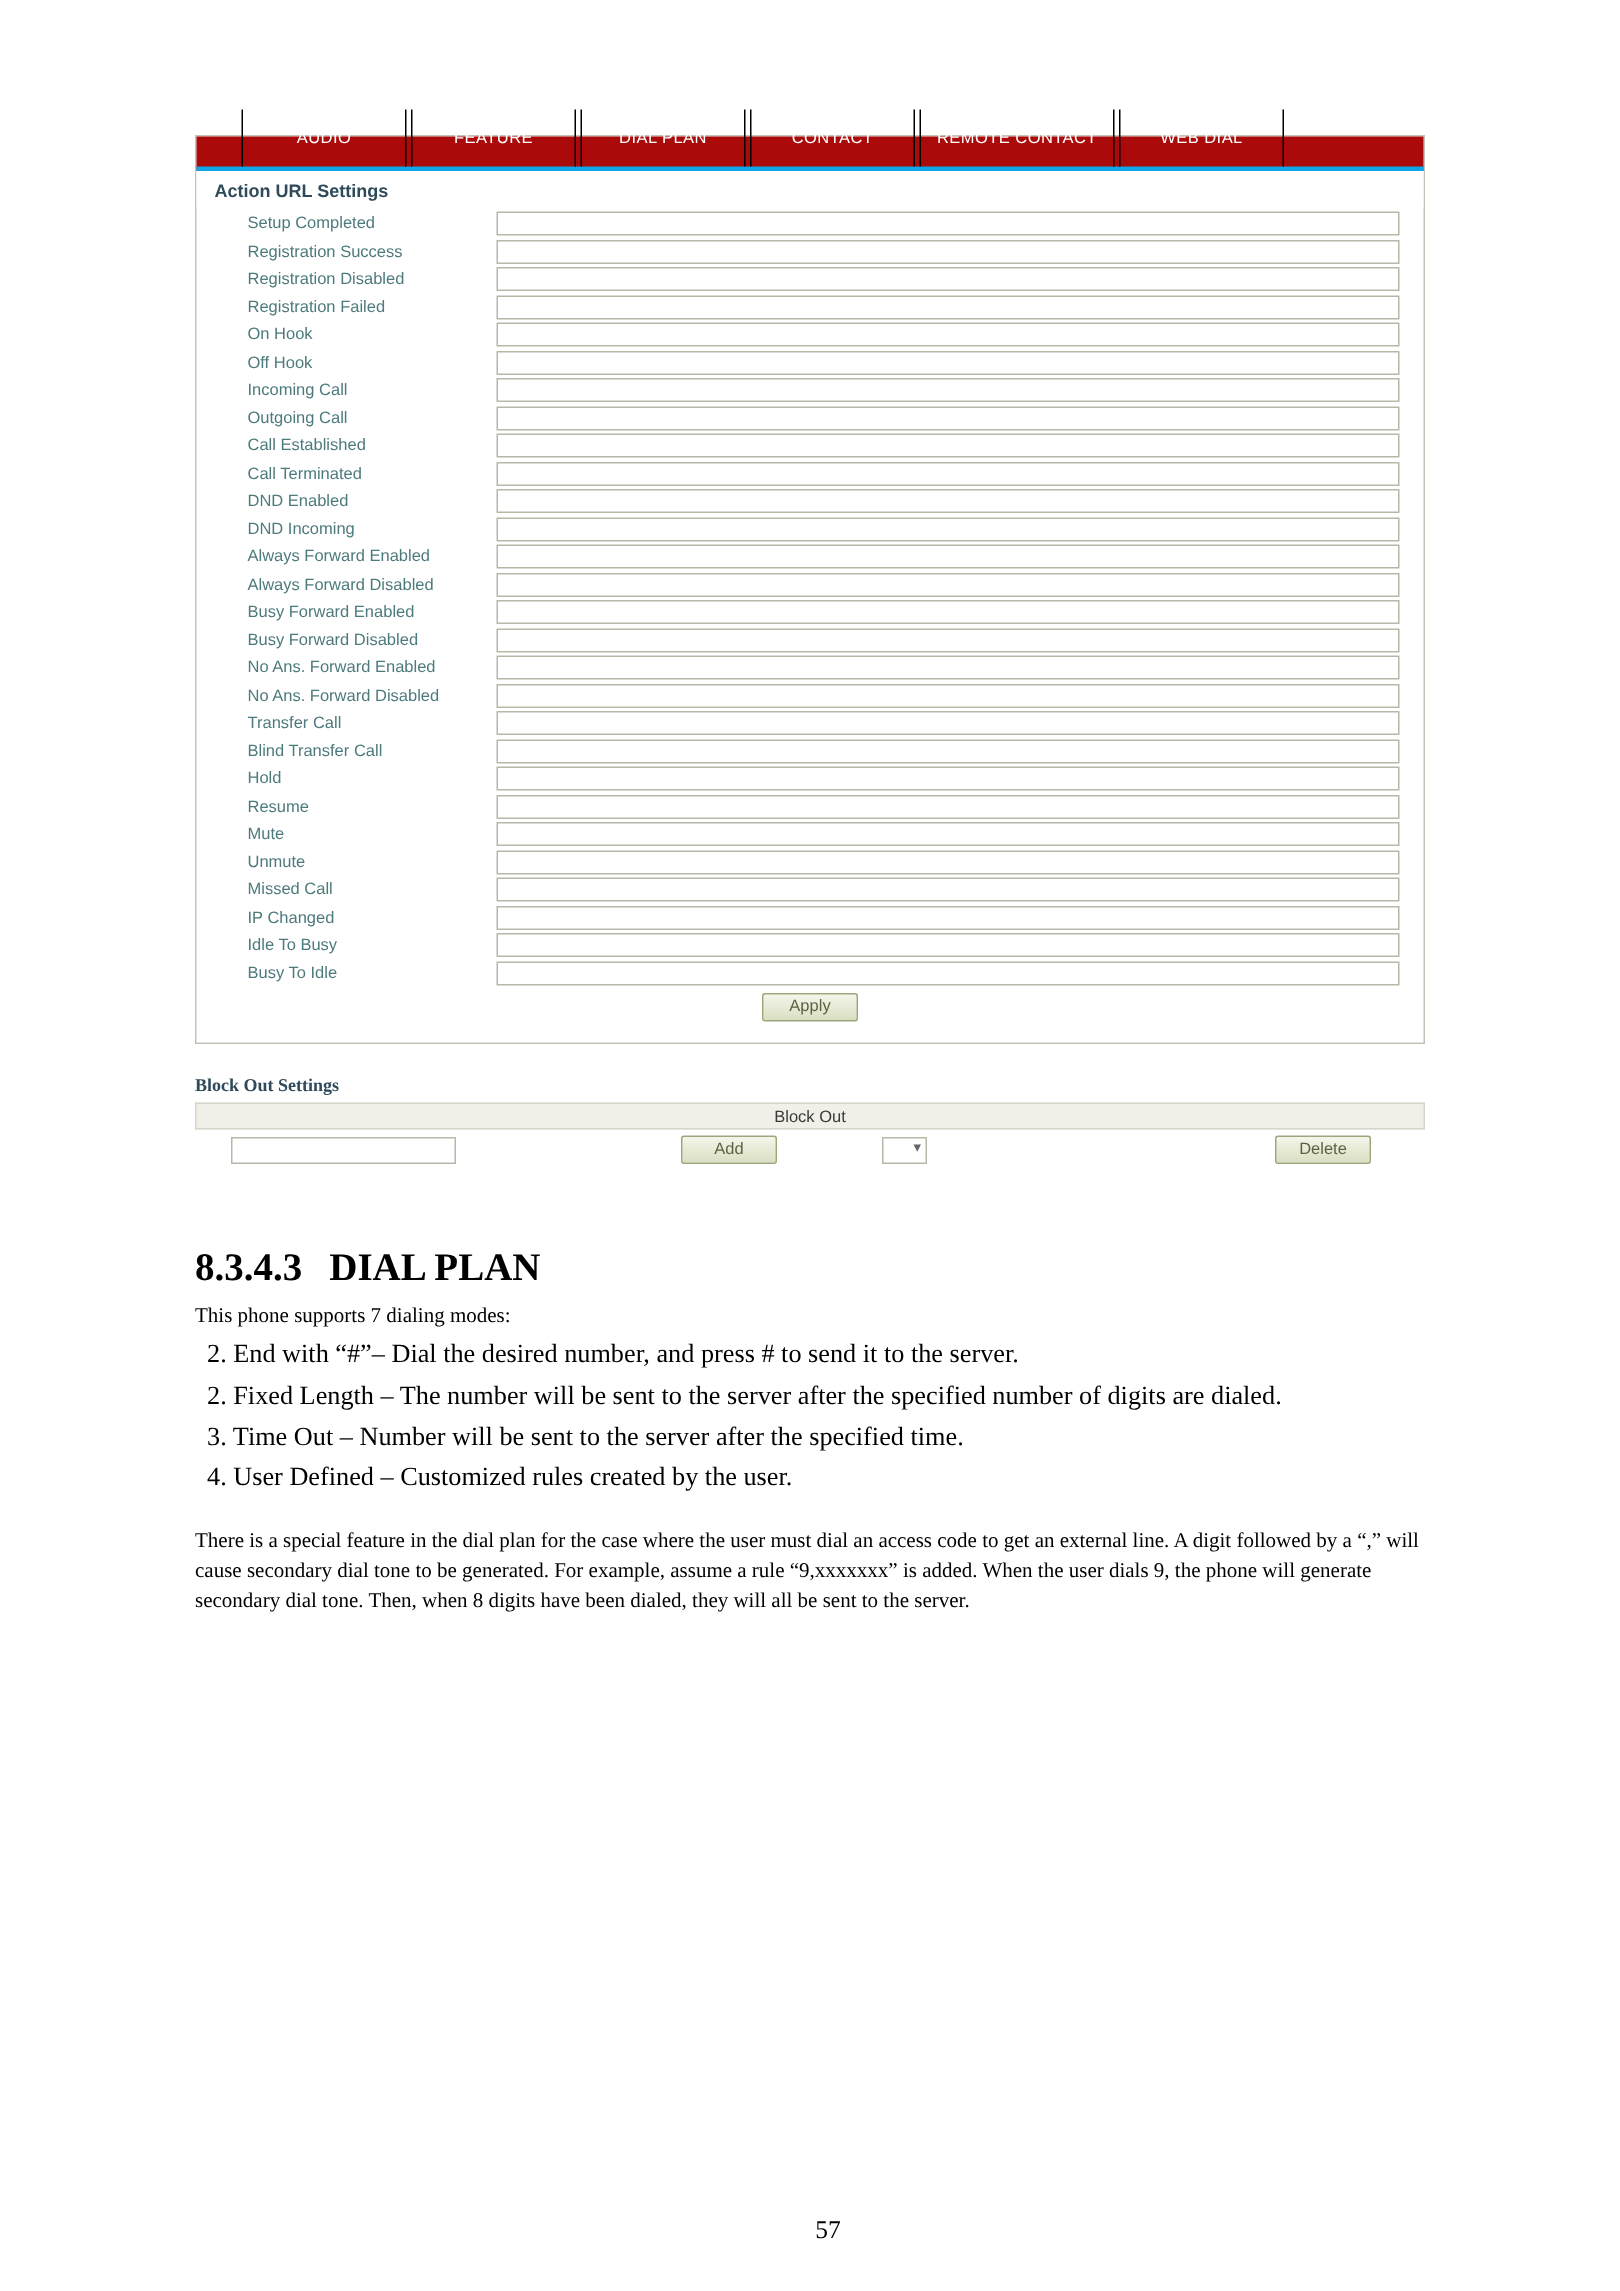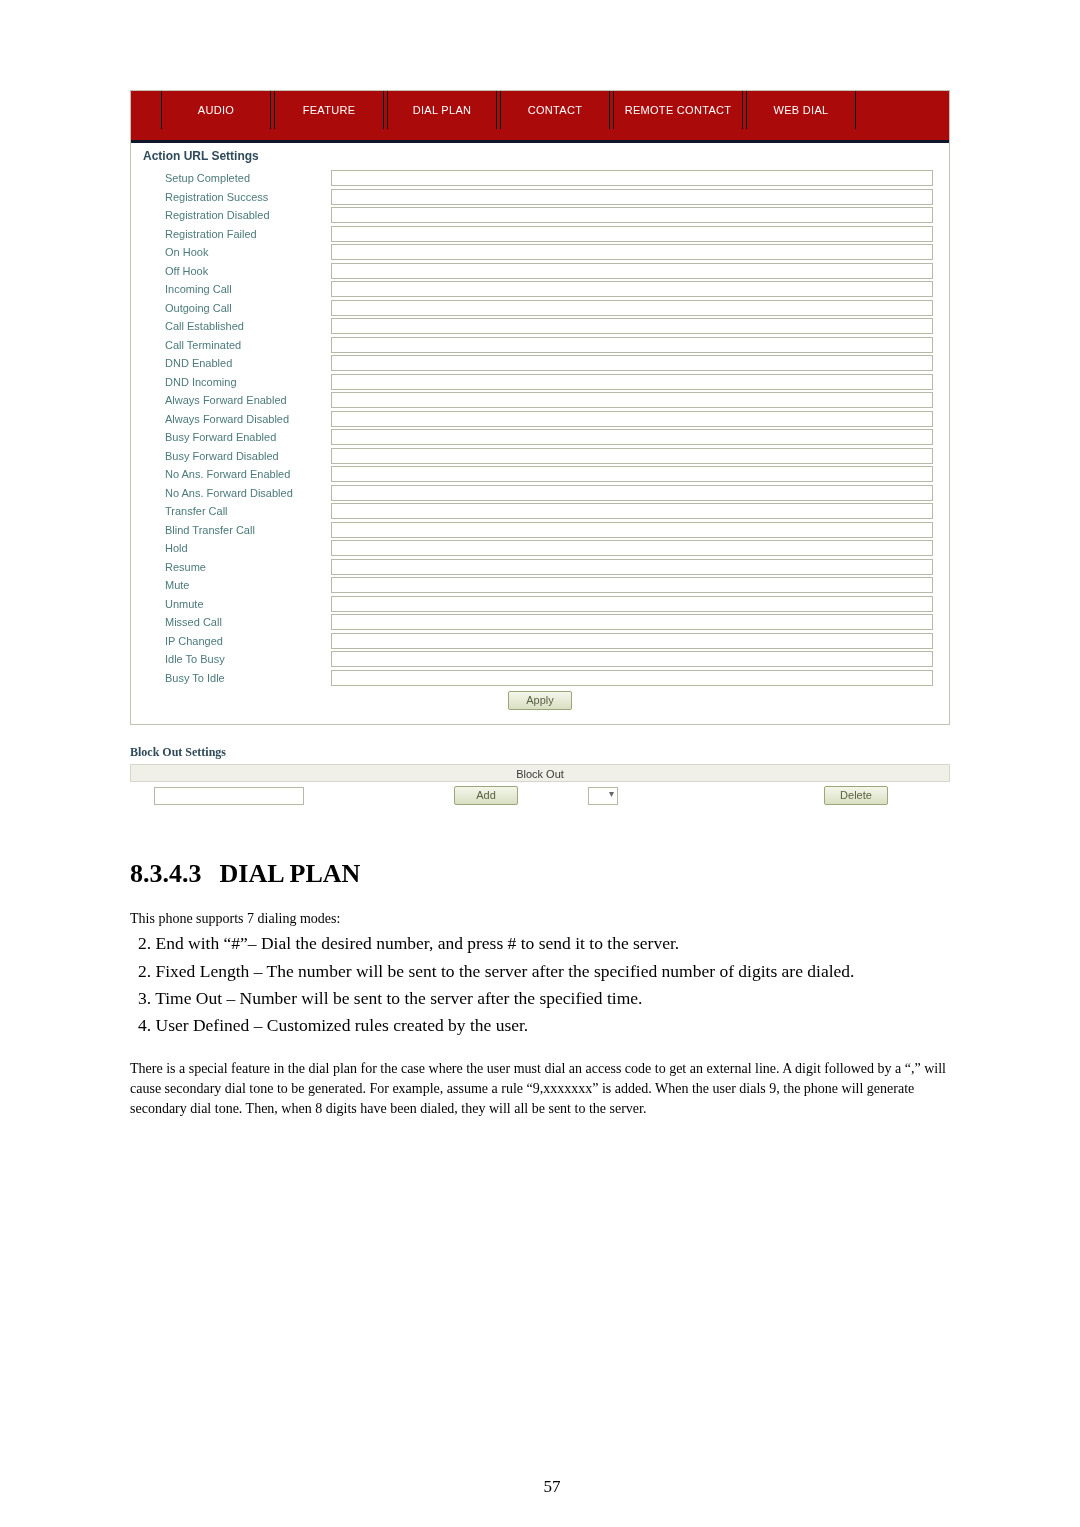--- a/index.html
+++ b/index.html
@@ -17,22 +17,23 @@
   .panel {
     border: 1px solid #c4c2b7;
     width: 820px;
     background: #ffffff;
     font-family: Verdana, Arial, sans-serif;
     font-size: 11px;
   }
   .tabs {
     display: flex;
     background: #ab0a0a;
-    border-bottom: 3px solid #0f172a;
-    height: 52px;
+    border-bottom: 3px solid #0ea5e9;
+    height: 23px;
+    align-items: flex-end;
   }
   .tab {
     color: #ffffff;
     border: 1px solid #000;
     border-top: none;
     border-bottom: none;
     height: 38px;
     line-height: 38px;
     text-align: center;
     font-size: 11px;
@@ -128,32 +129,32 @@
     margin-left: 70px;
     width: 30px;
     height: 18px;
     border: 1px solid #b8b8a8;
     background: #fff;
     font-size: 10px;
     text-align: right;
     padding-right: 3px;
     color: #666;
   }
-  .block-del { margin-left: auto; margin-right: 52px; }
+  .block-del { margin-left: auto; margin-right: 26px; }
 
   
   .doc {
     margin-top: 48px;
     font-family: "Times New Roman", Times, serif;
     color: #000;
   }
   .h3 {
     font-size: 26px;
     font-weight: bold;
-    margin: 0 0 20px 0;
+    margin: 0 0 8px 0;
   }
   .h3 .num { display:inline-block; margin-right: 18px; }
   .p { font-size: 14px; line-height: 1.45; margin: 0 0 2px 0; }
   .li {
     font-size: 17.5px;
     line-height: 1.45;
     padding-left: 36px;
     text-indent: -28px;
     margin: 0 0 2px 0;
   }

